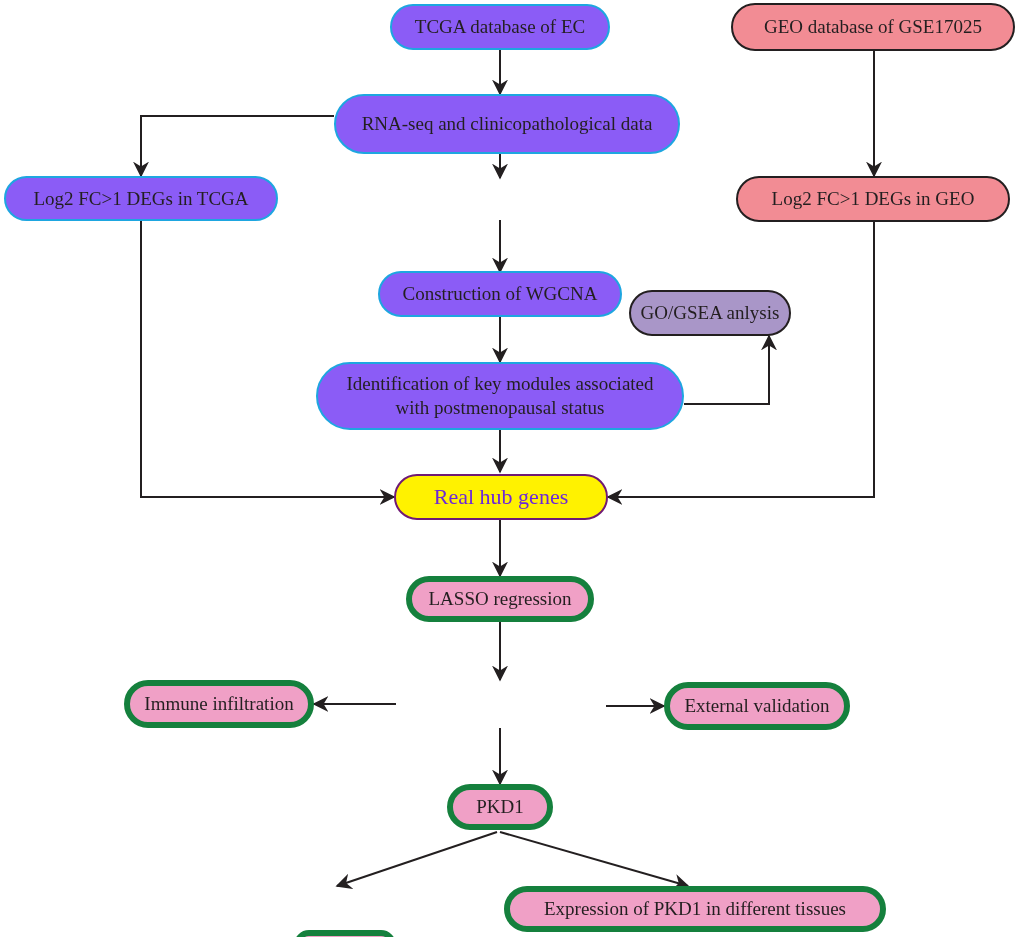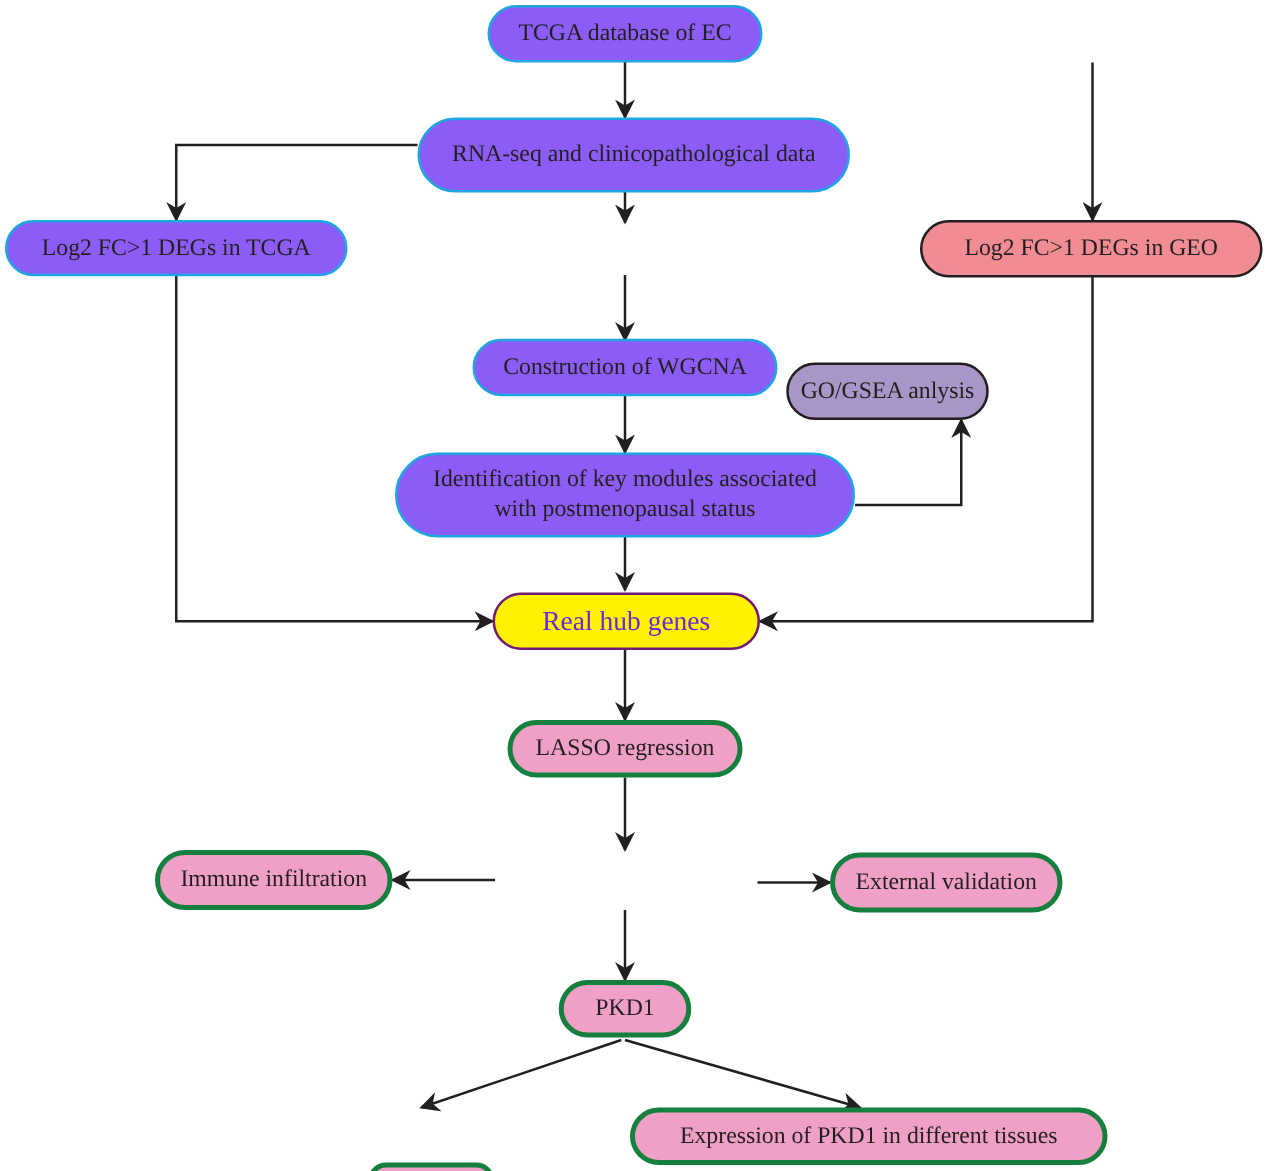--- a/index.html
+++ b/index.html
@@ -5,21 +5,21 @@
   html, body { margin: 0; padding: 0; background: #ffffff; }
   body { width: 1020px; height: 937px; position: relative; overflow: hidden;
          font-family: "Liberation Serif", serif; }
   #canvas { position: absolute; left: 0; top: 0; width: 1020px; height: 937px; }
   .node { position: absolute; box-sizing: border-box; display: flex; align-items: center;
           justify-content: center; text-align: center; border-radius: 999px;
           font-size: 19px; color: #231f20; line-height: 24px; }
   .blue { background: #8b5cf6; border: 2.5px solid #1ea6e0; }
   .red { background: #f28c94; border: 2px solid #231f20; }
   .purple { background: #a996c8; border: 2px solid #231f20; }
-  .pink { background: #f0a0c6; border: 4px solid #15803d; }
+  .pink { background: #f0a0c6; border: 6px solid #15803d; }
   .yellow { background: #fff200; border: 2px solid #701a75; color: #6d28d9; font-size: 22px; }
   .multi { border-radius: 34px; }
   svg#edges { position: absolute; left: 0; top: 0; }
 </style>
 </head>
 <body>
 
 <div id="canvas">
   <svg id="edges" width="1020" height="937">
     <defs>
@@ -49,20 +49,21 @@
   </svg>
 
   <div class="node blue" style="left:390px;top:4px;width:220px;height:46px;">TCGA database of EC</div>
   <div class="node blue" style="left:334px;top:94px;width:346px;height:60px;">RNA-seq and clinicopathological data</div>
   <div class="node blue" style="left:4px;top:176px;width:274px;height:45px;">Log2 FC&gt;1 DEGs in TCGA</div>
   <div class="node blue multi" style="left:316px;top:362px;width:368px;height:68px;flex-direction:column;">
     <span>Identification of key modules associated</span>
     <span>with postmenopausal status</span>
   </div>
   <div class="node blue" style="left:378px;top:271px;width:244px;height:46px;">Construction of WGCNA</div>
+  <div class="node red" style="left:731px;top:3px;width:284px;height:48px;">GEO database of GSE17025</div>
   <div class="node red" style="left:736px;top:176px;width:274px;height:46px;">Log2 FC&gt;1 DEGs in GEO</div>
   <div class="node purple" style="left:629px;top:290px;width:162px;height:46px;">GO/GSEA anlysis</div>
   <div class="node yellow" style="left:394px;top:474px;width:214px;height:46px;">Real hub genes</div>
   <div class="node pink" style="left:406px;top:576px;width:188px;height:46px;">LASSO regression</div>
   <div class="node pink" style="left:124px;top:680px;width:190px;height:48px;">Immune infiltration</div>
   <div class="node pink" style="left:664px;top:682px;width:186px;height:48px;">External validation</div>
   <div class="node pink" style="left:447px;top:784px;width:106px;height:46px;">PKD1</div>
   <div class="node pink" style="left:294px;top:930px;width:102px;height:30px;text-align:center;">GSEA</div>
   <div class="node pink" style="left:504px;top:886px;width:382px;height:46px;">Expression of PKD1 in different tissues</div>
 </div>

